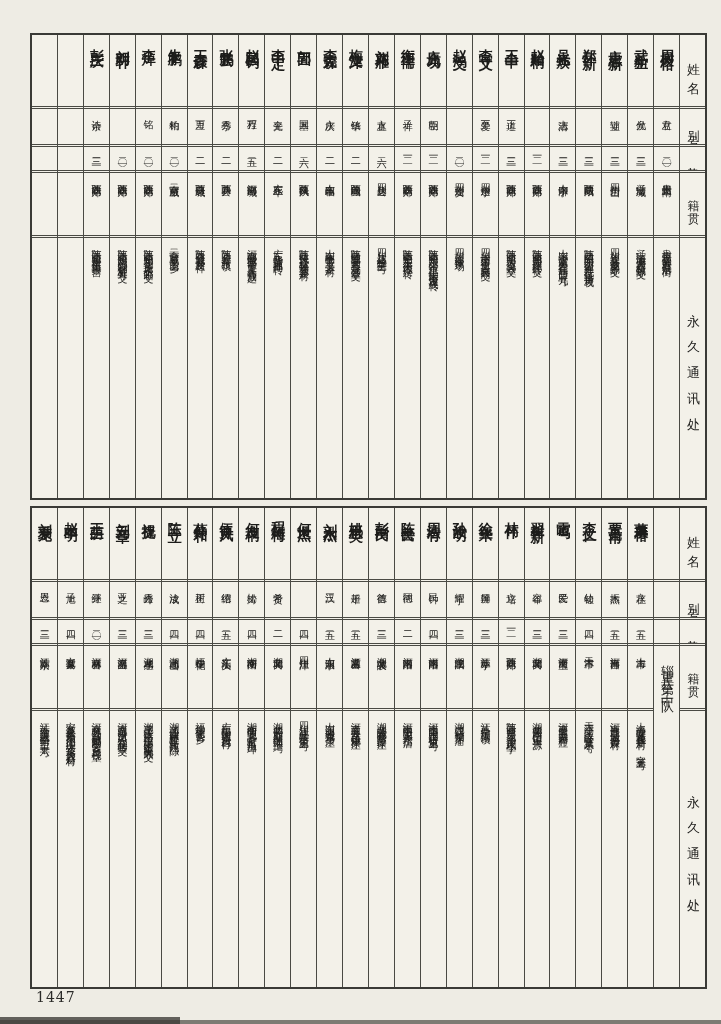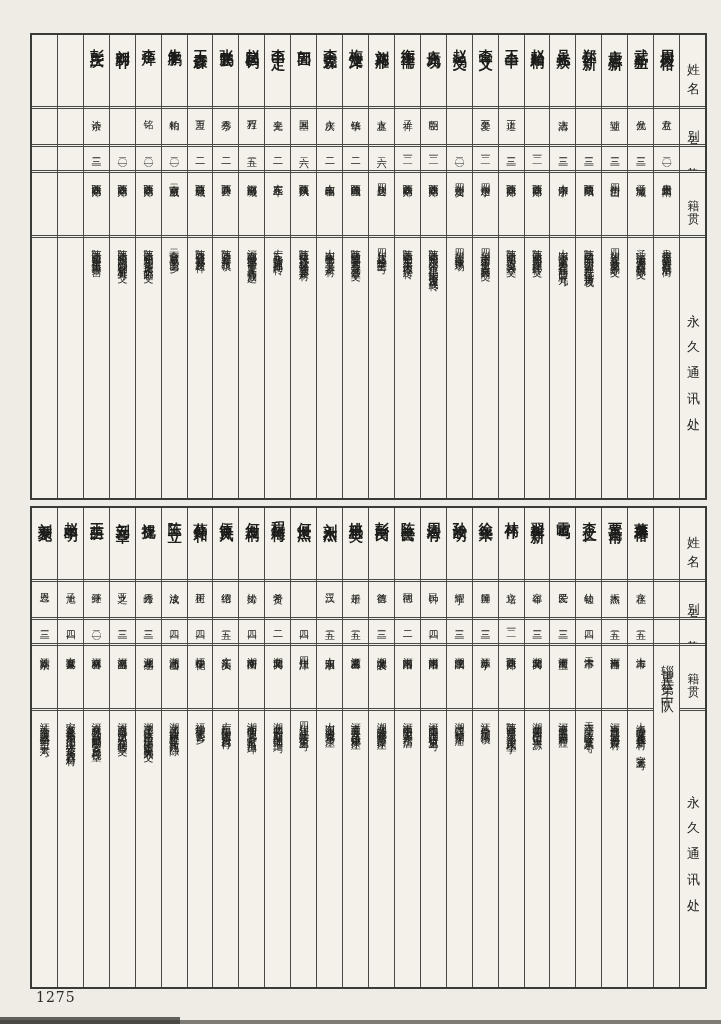--- a/index.html
+++ b/index.html
@@ -948,15 +948,15 @@
       </div>
       <div class="c h-native">
         <div>江苏南京</div>
       </div>
       <div class="c h-addr">
         <div>江苏南京洪武路第二百二十六号</div>
       </div>
     </div>
   </div>
 
-<div id="page-number">1275</div>
+<div id="page-number">1447</div>
 <div class="scan-edge-bottom"></div>
 <div class="scan-edge-corner"></div>
 
 </body></html>

